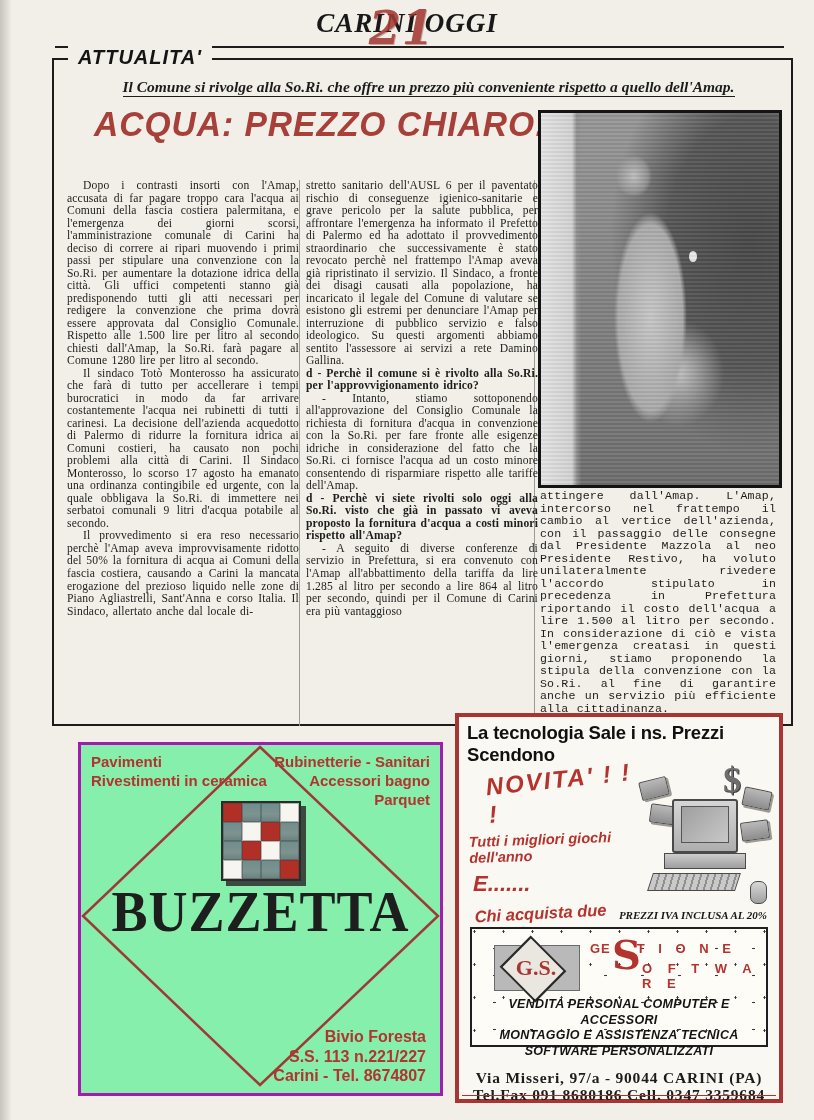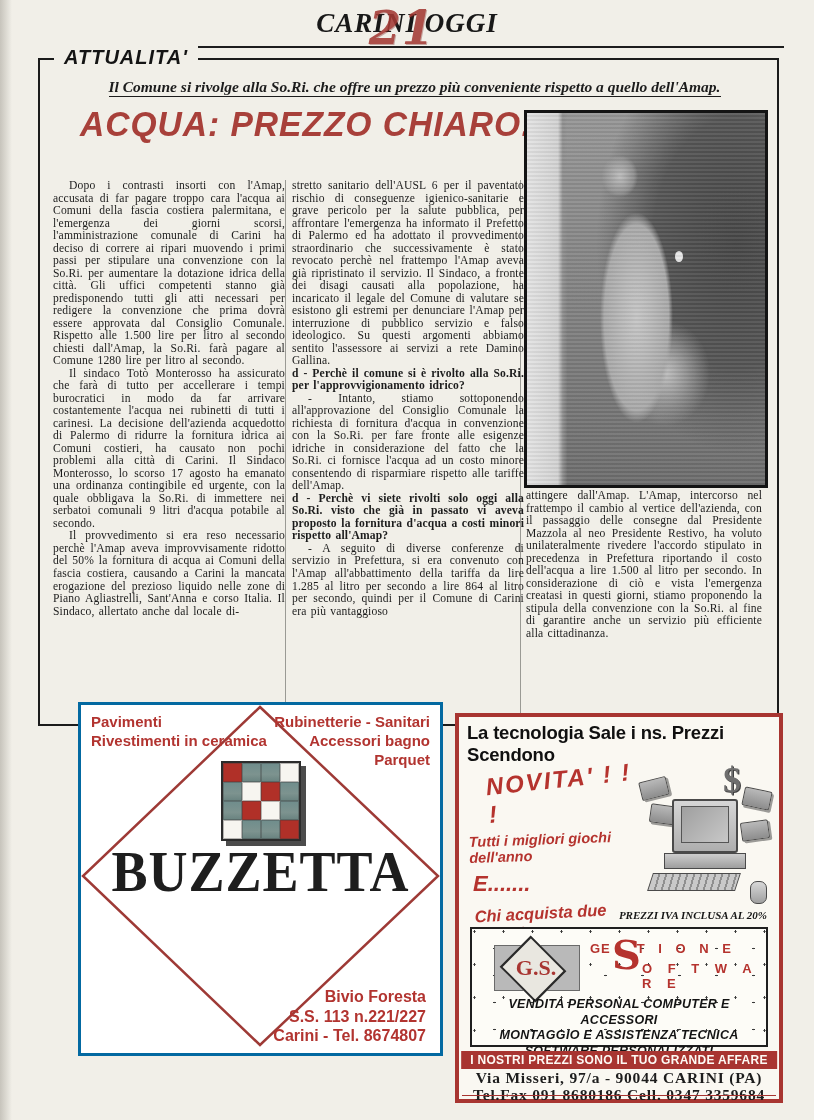--- a/index.html
+++ b/index.html
@@ -7,47 +7,47 @@
   .page{position:absolute;inset:0;}
   .scan-shade{position:absolute;left:0;top:0;width:12px;height:100%;background:linear-gradient(90deg,rgba(120,115,105,.35),rgba(120,115,105,0));}
 
   
   .masthead{position:absolute;left:0;top:8px;width:100%;text-align:center;height:40px;}
   .logo{position:relative;display:inline-block;font-family:"Liberation Serif",serif;font-style:italic;font-weight:bold;font-size:27px;letter-spacing:1px;color:#181818;}
   .logo .pagenum{position:absolute;left:50%;top:-7px;transform:translateX(-58%);font-size:46px;color:#a33934;opacity:.88;font-family:"DejaVu Serif",serif;font-style:italic;font-weight:bold;text-shadow:1px 1px 0 rgba(120,30,25,.4);}
   .mast-rule{position:absolute;left:55px;right:30px;top:46px;height:2px;background:#1d1d1d;}
 
   
-  .frame{position:absolute;left:38px;top:58px;width:737px;height:664px;border:2px solid #1b1b1b;background:transparent;}
+  .frame{position:absolute;left:52px;top:58px;width:737px;height:664px;border:2px solid #1b1b1b;background:transparent;}
   .section-label{position:absolute;left:14px;top:-14px;background:#f1efe8;padding:0 10px;font-family:"Liberation Sans",sans-serif;font-style:italic;font-weight:bold;font-size:20px;letter-spacing:1px;color:#141414;}
   .kicker{position:absolute;left:0;top:18px;width:100%;text-align:center;font-style:italic;font-weight:bold;font-size:15.5px;margin-left:6px;}
   .kicker span{border-bottom:1.5px solid #1c1c1c;padding-bottom:1px;}
   .headline{position:absolute;left:40px;top:44px;font-family:"Liberation Sans",sans-serif;font-style:italic;font-weight:bold;font-size:35px;color:#a8403a;letter-spacing:1px;transform:scaleX(.96);transform-origin:left;}
 
   .photo{position:absolute;left:484px;top:50px;width:238px;height:372px;border:3px solid #141414;background:
     radial-gradient(ellipse 26px 30px at 39% 17%, #bdbdbd 0%, rgba(160,160,160,.6) 55%, transparent 70%),
     radial-gradient(ellipse 52px 150px at 46% 55%, #c6c6c6 0%, #a9a9a9 62%, transparent 70%),
     radial-gradient(ellipse 60px 70px at 58% 70%, #bfbfbf 0%, transparent 75%),
     linear-gradient(90deg,#e3e3e3 0%,#d2d2d2 13%,#8f8f8f 15%,rgba(0,0,0,0) 17%),
     radial-gradient(ellipse 140px 210px at 88% 35%, #474747 0%, #555 60%, transparent 100%),
     linear-gradient(180deg,#969696,#6d6d6d);}
   .photo::after{content:"";position:absolute;inset:0;background:repeating-linear-gradient(180deg,rgba(255,255,255,.07) 0 2px,rgba(0,0,0,.05) 2px 4px);}
   .photo .spot{position:absolute;left:62%;top:37%;width:8px;height:11px;border-radius:50%;background:#e8e8e8;}
 
   .colrule{position:absolute;top:120px;width:1px;height:546px;background:#9a9a94;}
   .colrule.r1{left:245px;} .colrule.r2{left:480px;}
 
   .col{position:absolute;top:120px;width:232px;font-size:11.6px;line-height:1.08;letter-spacing:.15px;word-spacing:1.2px;}
-  .col1{left:13px;} .col2{left:252px;} .col3{left:486px;top:430px;width:236px;height:234px;}
+  .col1{left:13px;} .col2{left:252px;} .col3{left:486px;top:430px;width:236px;height:234px;font-family:Liberation Mono, monospace;}
   .col p{margin:0 0 0 0;text-align:justify;}
   .col p.indent{text-indent:16px;}
   .col p.bold{font-weight:bold;}
 
   
-  .ad-left{position:absolute;left:78px;top:702px;width:359px;height:348px;border:3px solid #0369a1;background:#ffffff;overflow:hidden;}
+  .ad-left{position:absolute;left:78px;top:742px;width:359px;height:348px;border:3px solid #a21caf;background:#86efac;overflow:hidden;}
   .ad-left svg{position:absolute;inset:0;}
   .ad-left .tl{position:absolute;left:10px;top:8px;color:#b23430;font-family:"Liberation Sans",sans-serif;font-weight:bold;font-size:15px;line-height:1.25;}
   .ad-left .tr{position:absolute;right:10px;top:8px;color:#b23430;font-family:"Liberation Sans",sans-serif;font-weight:bold;font-size:15px;line-height:1.25;text-align:right;}
   .tile-grid{position:absolute;left:50%;top:56px;transform:translateX(-50%);width:76px;height:76px;display:grid;grid-template-columns:repeat(4,1fr);grid-template-rows:repeat(4,1fr);border:2px solid #2c2c2c;box-shadow:5px 5px 0 rgba(45,45,45,.85);background:#fff;}
   .tile{box-shadow:inset 0 0 0 1px rgba(60,60,60,.35);}
   .tile-red{background:#b03028;}
   .tile-teal{background:linear-gradient(180deg,#6f8d8c,#7d938f 60%,#68827f);}
   .tile-white{background:#f7f5f0;}
   .buzzetta-name{position:absolute;left:0;top:136px;width:100%;text-align:center;font-family:"Liberation Serif",serif;font-weight:bold;font-size:54px;letter-spacing:1px;color:#1e1e1e;transform:scaleY(1.05);}
   .ad-left .contact{position:absolute;right:14px;bottom:8px;text-align:right;color:#b23430;font-family:"Liberation Sans",sans-serif;font-weight:bold;font-size:16px;line-height:1.2;}
@@ -213,20 +213,19 @@
         <span class="big-s">S</span>
         <span class="row2">O F T W A R E</span>
       </div>
       <div class="gs-services">
         <div>VENDITA PERSONAL COMPUTER E ACCESSORI</div>
         <div>MONTAGGIO E ASSISTENZA TECNICA</div>
         <div>SOFTWARE PERSONALIZZATI</div>
       </div>
     </div>
 
-    <div class="banner">I NOSTRI PREZZI SONO IL TUO GRANDE AFFARE</div>
     <div class="address">
       <div>Via Misseri, 97/a - 90044 CARINI (PA)</div>
       <div>Tel.Fax 091 8680186 Cell. 0347 3359684</div>
     </div>
     <div class="inner-rule"></div>
   </div>
 </div>
 
 </body></html>

